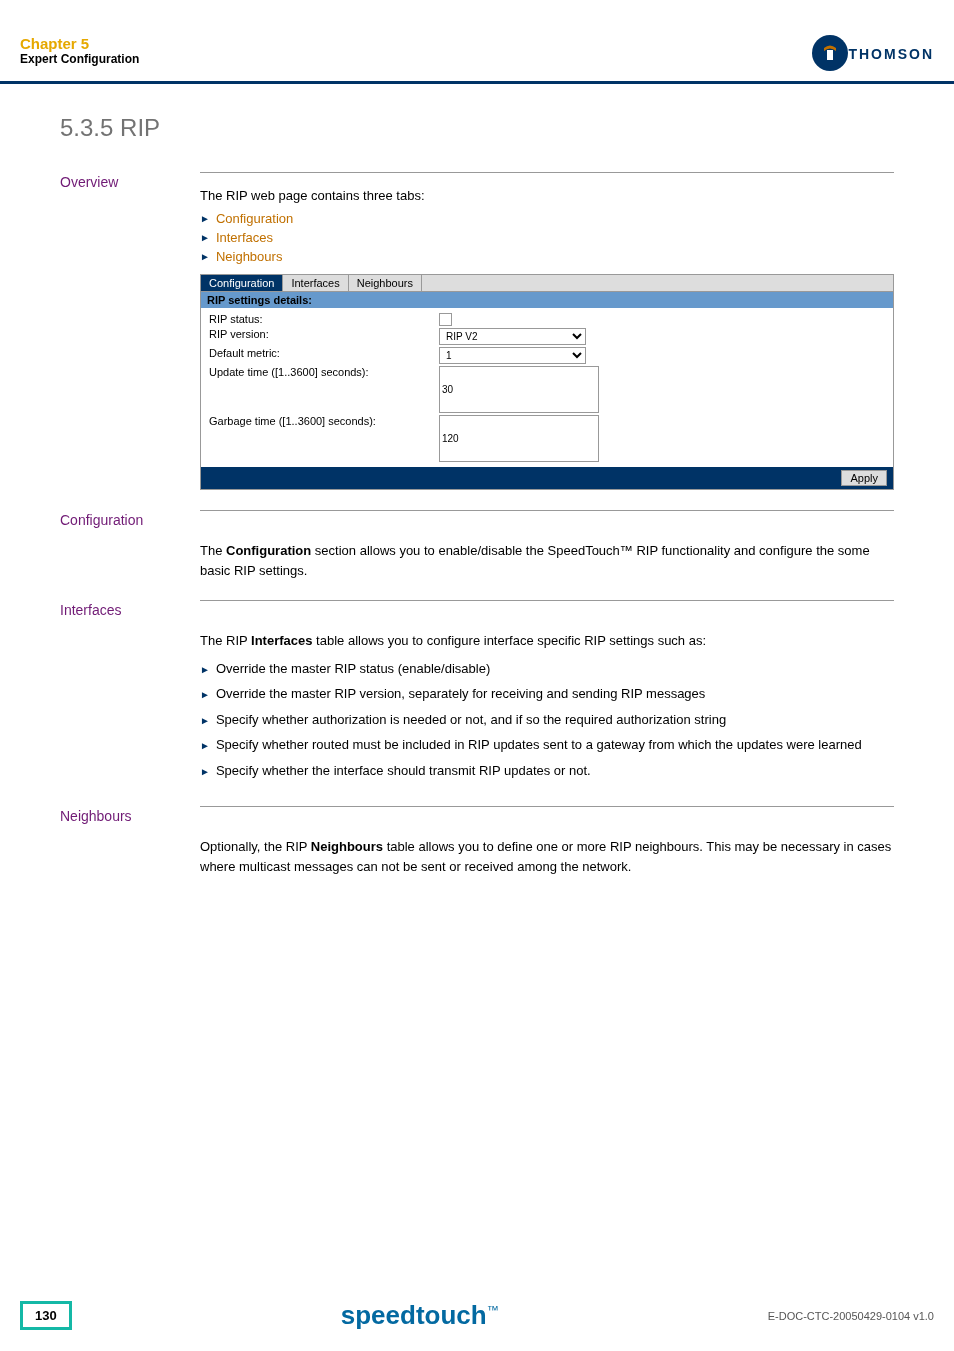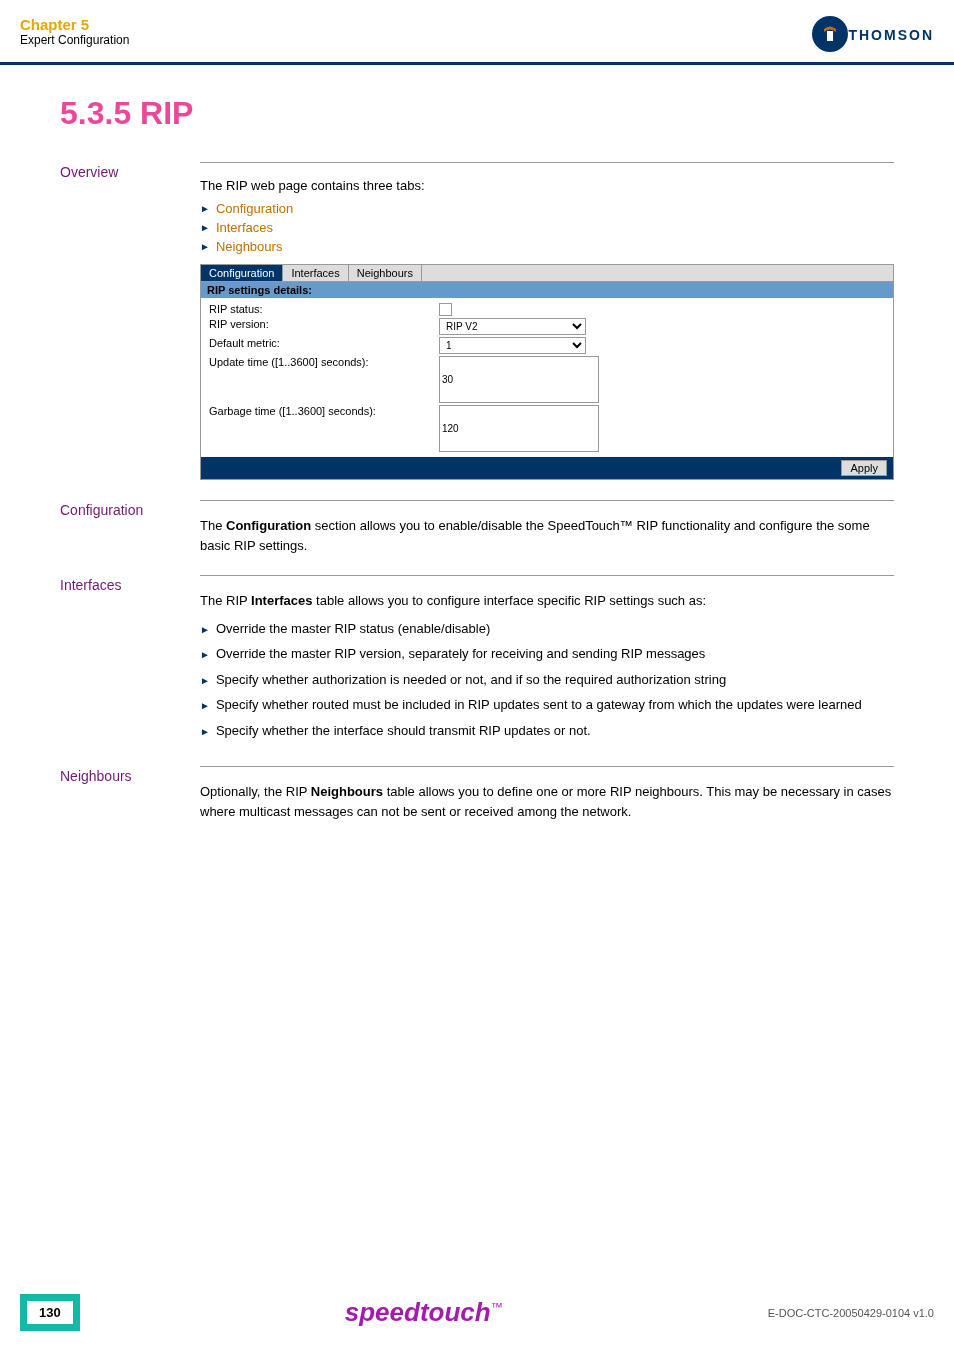--- a/index.html
+++ b/index.html
@@ -11,32 +11,34 @@
       width: 954px;
       min-height: 1351px;
       position: relative;
     }
 
     
     .header {
       display: flex;
       justify-content: space-between;
       align-items: flex-start;
-      padding: 16px 20px 0 20px;
+      padding: 10px 20px 0 20px;
       border-bottom: 3px solid #003366;
       padding-bottom: 8px;
+      margin-top: 25px;
     }
     .header-left .chapter {
       color: #e6a800;
       font-weight: bold;
       font-size: 15px;
     }
     .header-left .subtitle {
       color: #000;
       font-size: 12px;
+      font-weight: bold;
     }
     .header-right {
       display: flex;
       align-items: center;
     }
     .thomson-logo {
       display: flex;
       flex-direction: row;
       align-items: center;
     }
@@ -60,23 +62,23 @@
       letter-spacing: 2px;
     }
 
     
     .main-content {
       padding: 20px 60px 20px 60px;
     }
 
     
     .page-title {
-      font-size: 32px;
-      font-weight: bold;
-      color: #ec4899;
+      font-size: 24px;
+      font-weight: normal;
+      color: #737373;
       margin-bottom: 30px;
       margin-top: 10px;
     }
 
     
     .section {
       display: flex;
       gap: 30px;
       margin-bottom: 20px;
     }
@@ -206,20 +208,21 @@
       font-size: 11px;
       padding: 1px 8px;
       cursor: pointer;
       margin-left: 36px;
     }
 
     
     .config-text {
       font-size: 13px;
       line-height: 1.5;
+      margin-top: 30px;
     }
     .config-text strong {
       font-weight: bold;
     }
 
     .bullet-list {
       list-style: none;
       padding: 0;
       margin-top: 8px;
     }
@@ -241,30 +244,29 @@
       position: absolute;
       bottom: 20px;
       left: 0;
       right: 0;
       display: flex;
       align-items: center;
       justify-content: space-between;
       padding: 0 20px;
     }
     .page-number-box {
-      border: 7px solid #14b8a6;
+      border: 3px solid #14b8a6;
       padding: 4px 12px;
       font-size: 13px;
       font-weight: bold;
     }
     .footer-logo {
       font-size: 26px;
-      color: #a21caf;
+      color: #0369a1;
       font-weight: 300;
-      font-style: italic;
     }
     .footer-logo span {
       font-weight: bold;
     }
     .footer-logo sup {
       font-size: 12px;
       vertical-align: super;
     }
     .footer-version {
       font-size: 11px;

